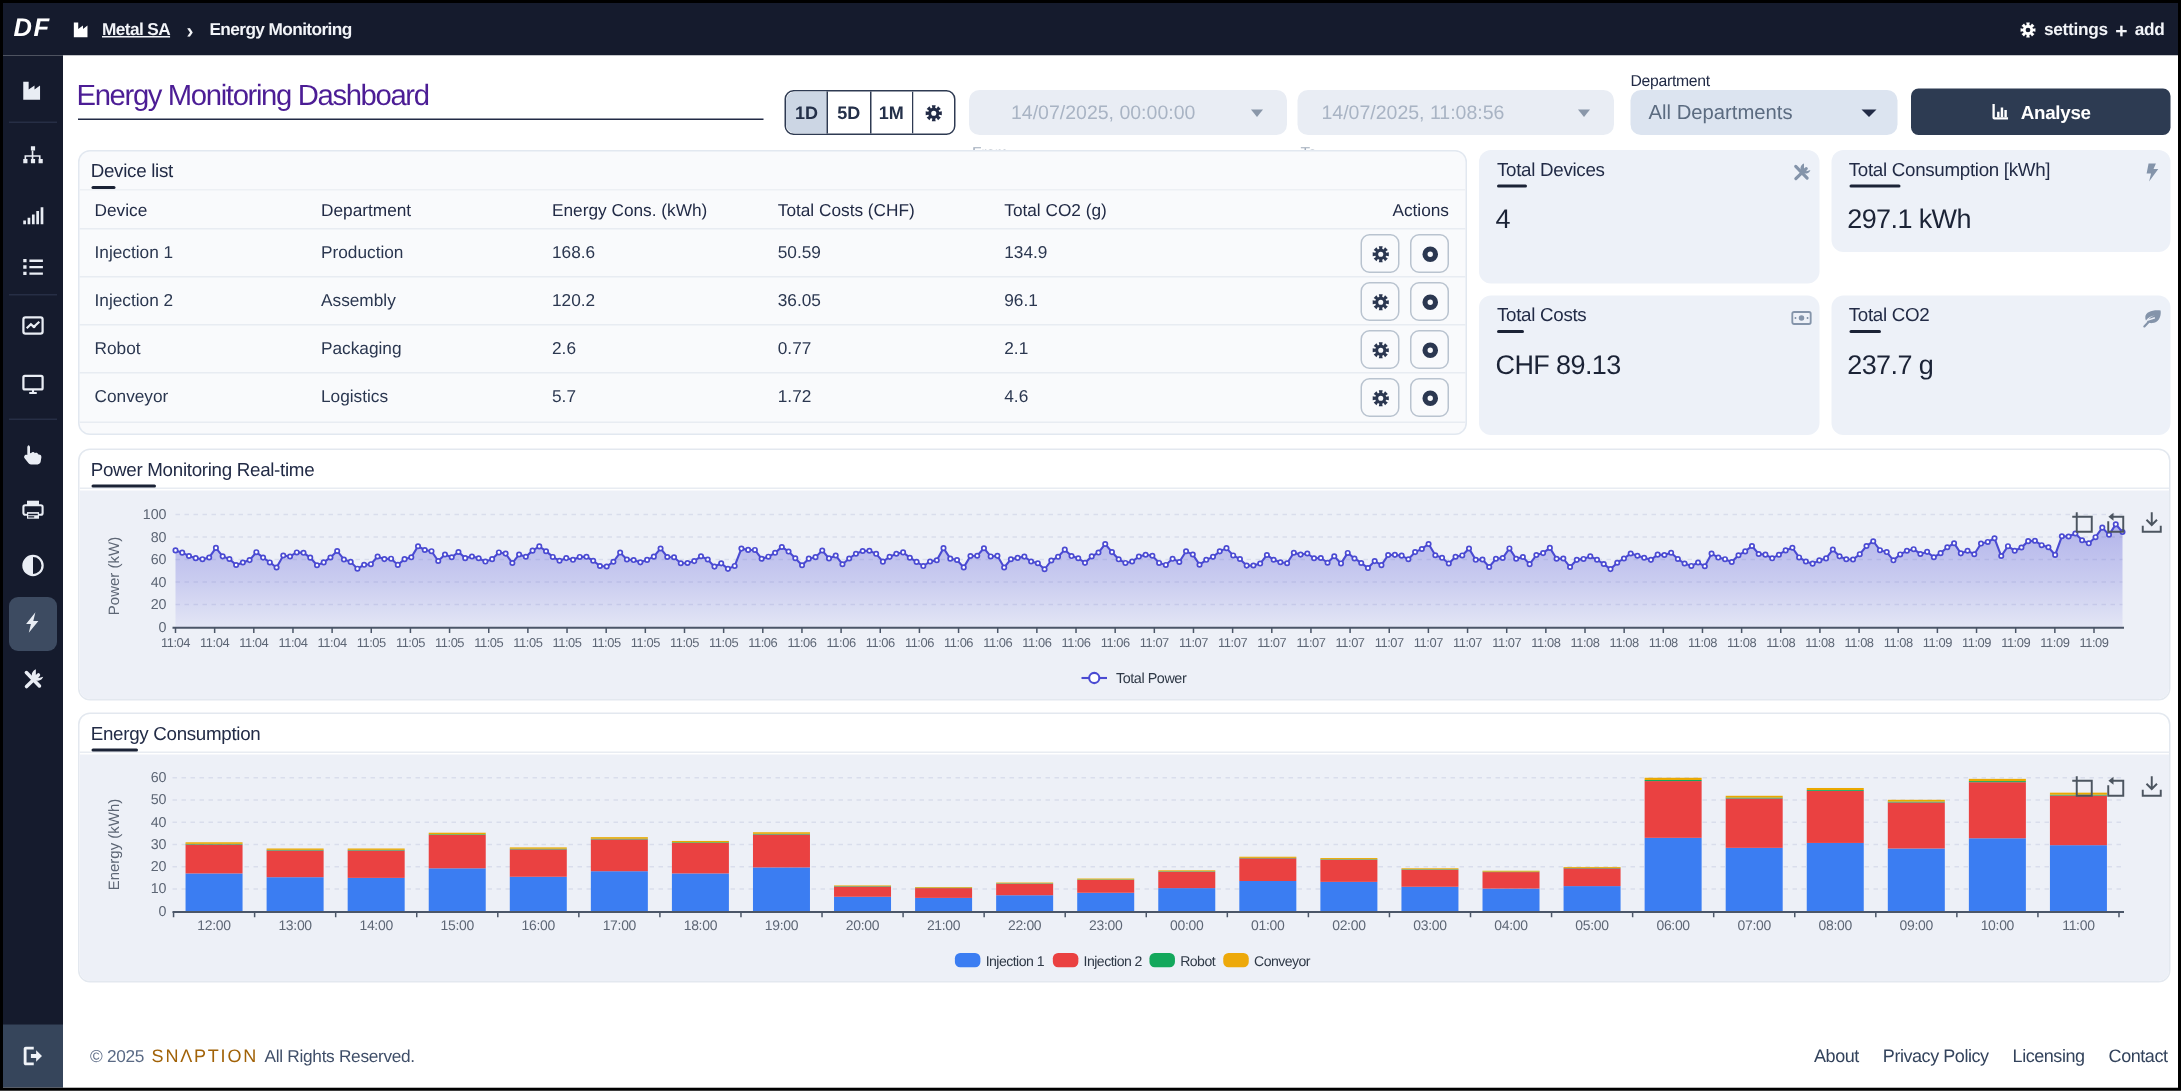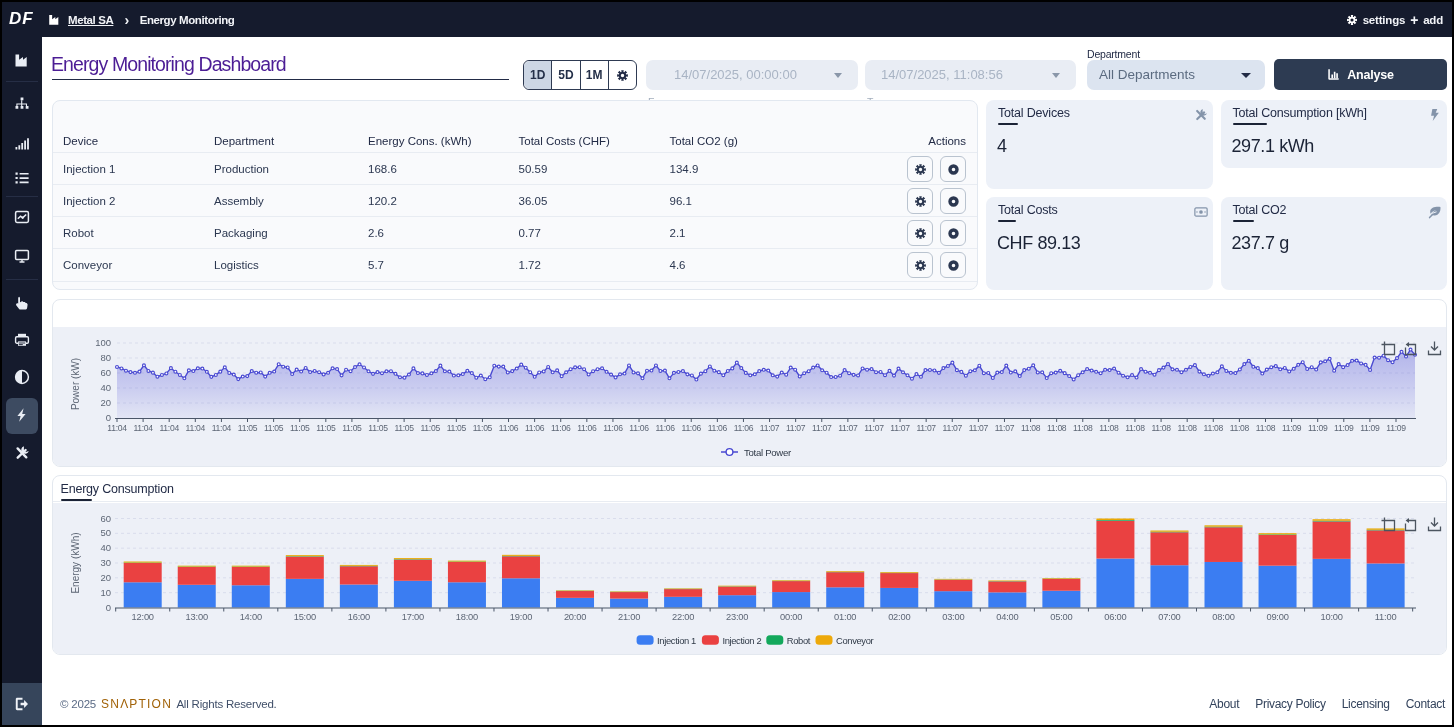--- a/index.html
+++ b/index.html
@@ -156,20 +156,23 @@
   <div class="selbox" style="left:1045px;width:178px"><span style="margin-left:12px">All Departments</span><span class="caret"></span></div>
   <div class="analyse">
         <svg width="13" height="13" viewBox="0 0 16 16" fill="#fff" style="color:#fff">
           <path d="M1.6 1.6v11.2c0 .9.7 1.6 1.6 1.6h11.2v-1.9H3.5V1.6z"></path>
           <path d="M5.4 8h2v4.5h-2zM8.4 4.5h2V12.5h-2zM11.4 6.5h2v6h-2z"></path>
         </svg>
         <span>Analyse</span>
       </div>
 
   <div class="card devcard">
+<div class="cardhead">
+          <span class="ctitle">Device list<i style="width:16px"></i></span>
+        </div>
 <div class="thead">
           <span style="left:10.5px">Device</span>
           <span style="left:161.5px">Department</span>
           <span style="left:315.5px">Energy Cons. (kWh)</span>
           <span style="left:466px">Total Costs (CHF)</span>
           <span style="left:617px">Total CO2 (g)</span>
           <span class="ra">Actions</span>
         </div>
 <div class="trow" style="top:50.5px">
           <span style="left:10.5px">Injection 1</span>
@@ -272,20 +275,23 @@
 <div class="stitle">Total CO2<i style="width:21px"></i></div>
 <div class="sicon"><svg width="14" height="14" viewBox="0 0 16 16" fill="#8494aa" style="color:#8494aa">
             <path d="M14.2 2.2c.6 5-1.8 9.4-6.5 9.7-1.5.1-2.8-.3-3.8-1.1C5 8.2 7.4 6.5 9.8 6c-2.7.2-5.2 1.6-6.8 3.9-.4-.8-.6-1.8-.5-2.8C3 3.2 8 1.6 14.2 2.2z"></path>
             <path d="M1.8 14.4l3.4-3.6" stroke="currentColor" stroke-width="1.7" stroke-linecap="round"></path>
             <path d="M4.4 9.6l5.4-1.8" stroke="#edf1f8" stroke-width="1.1" fill="none"></path>
           </svg></div>
 <div class="sval">237.7 g</div>
       </div>
 
   <div class="chartcard" style="top:262px;height:168px">
+    <div class="cardhead" style="border-bottom:1px solid #e8ecf2">
+          <span class="ctitle">Power Monitoring Real-time<i style="width:43px"></i></span>
+        </div>
     <div class="chartbody"></div>
     <svg width="1395" height="168" viewBox="0 0 1395 168" style="position:absolute;left:0;top:0">
 <defs>
             <linearGradient id="pg" x1="0" y1="0" x2="0" y2="1">
 <stop offset="0" stop-color="#5a5ad8" stop-opacity="0.40"></stop>
 <stop offset="0.55" stop-color="#5a5ad8" stop-opacity="0.24"></stop>
 <stop offset="1" stop-color="#5a5ad8" stop-opacity="0.07"></stop>
 </linearGradient>
           </defs>
 <g stroke="#d9ddec" stroke-width="1" stroke-dasharray="3 3">

